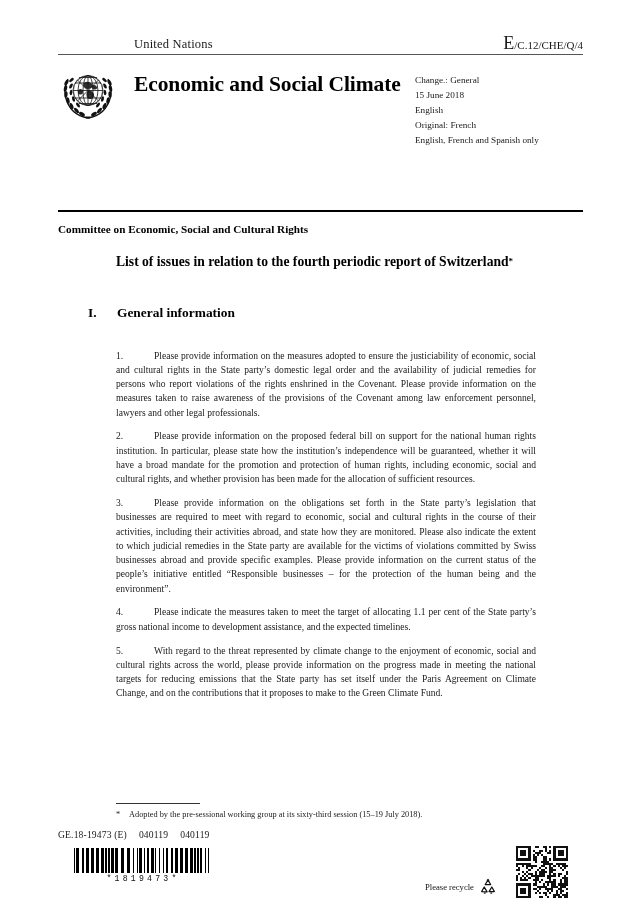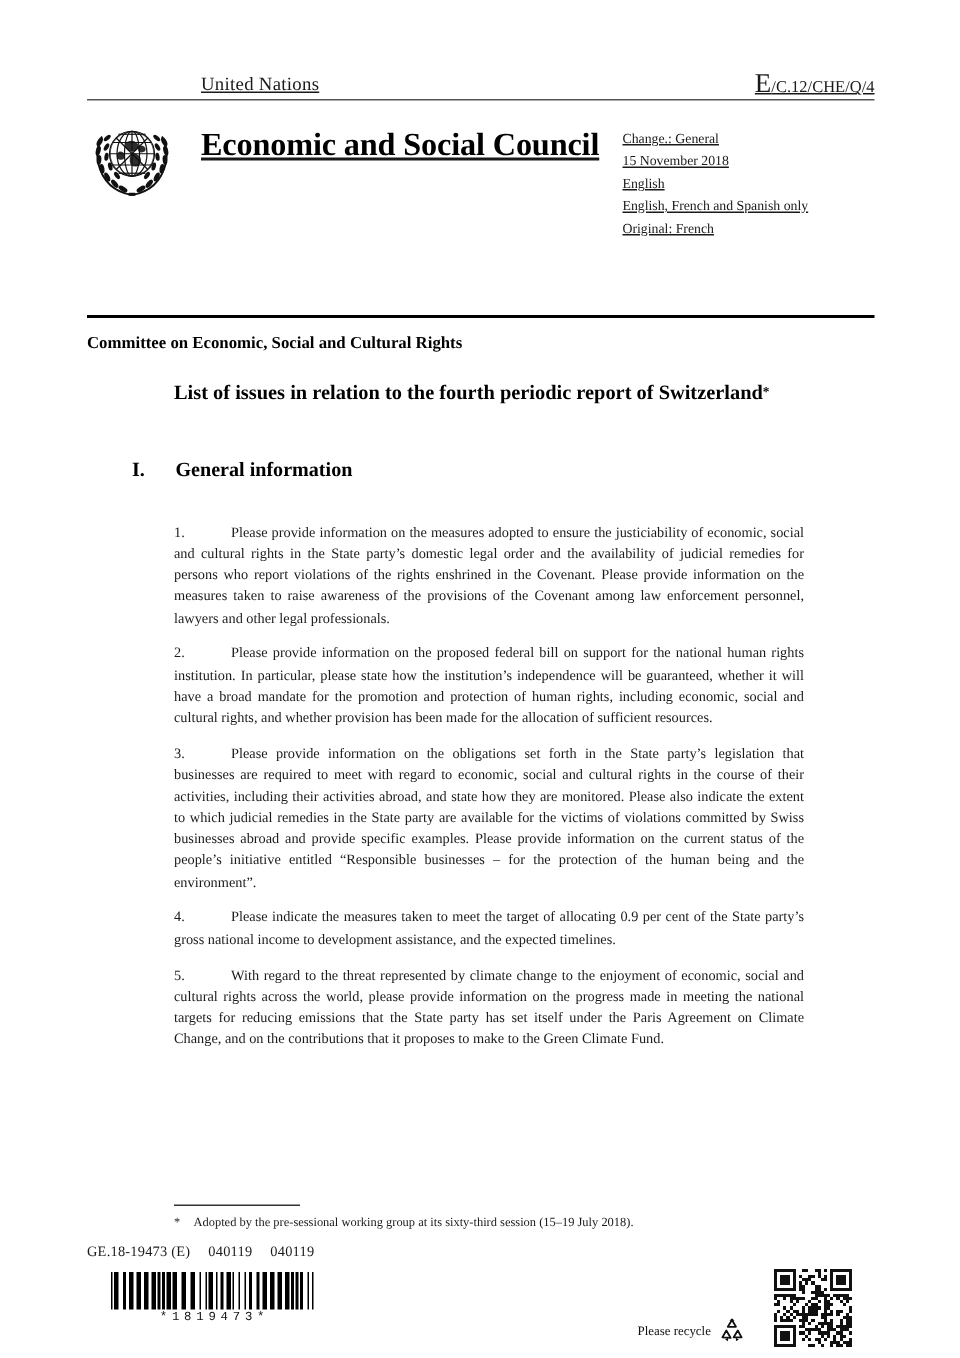--- a/index.html
+++ b/index.html
@@ -14,23 +14,22 @@
     background: #ffffff;
     font-family: "Liberation Serif", "DejaVu Serif", serif;
     color: #1a1a1a;
     overflow: hidden;
   }
 
   
   .header {
     position: absolute;
     left: 58px;
-    top: 46px;
+    top: 34px;
     width: 525px;
-    text-decoration: underline;
   }
   .hdr-top {
     display: flex;
     align-items: flex-end;
     justify-content: space-between;
     padding-bottom: 2px;
   }
   .un-name {
     font-size: 12.5px;
     letter-spacing: .2px;
@@ -305,28 +304,28 @@
             <ellipse cx="94" cy="40" rx="5.5" ry="2.8" transform="rotate(60 94 40)"></ellipse>
             <ellipse cx="94" cy="53" rx="5.5" ry="2.8" transform="rotate(82 94 53)"></ellipse>
             <ellipse cx="89" cy="66" rx="5.5" ry="2.8" transform="rotate(104 89 66)"></ellipse>
             <ellipse cx="80" cy="78" rx="5.5" ry="2.8" transform="rotate(126 80 78)"></ellipse>
 
             <rect x="55" y="101" width="10" height="4" rx="1.6"></rect>
           </g>
         </svg>
       </div>
 
-      <div class="organ-title">Economic and Social Council</div>
+      <div class="organ-title">Economic and Social Climate</div>
 
       <div class="distr-block">
         <div>Change.: General</div>
-        <div>15 November 2018</div>
+        <div>15 June 2018</div>
         <div>English</div>
+        <div>Original: French</div>
         <div>English, French and Spanish only</div>
-        <div>Original: French</div>
       </div>
 
     </div>
   </div>
 
   <div class="rule-thick"></div>
 
   <div class="committee">Committee on Economic, Social and Cultural Rights</div>
 
   <div class="doc-title">
@@ -346,21 +345,21 @@
 
     <p class="para">
       <span class="pnum">2.</span><span>Please provide information on the proposed federal bill on support for the national human rights institution. In particular, please state how the institution’s independence will be guaranteed, whether it will have a broad mandate for the promotion and protection of human rights, including economic, social and cultural rights, and whether provision has been made for the allocation of sufficient resources.</span>
     </p>
 
     <p class="para">
       <span class="pnum">3.</span><span>Please provide information on the obligations set forth in the State party’s legislation that businesses are required to meet with regard to economic, social and cultural rights in the course of their activities, including their activities abroad, and state how they are monitored. Please also indicate the extent to which judicial remedies in the State party are available for the victims of violations committed by Swiss businesses abroad and provide specific examples. Please provide information on the current status of the people’s initiative entitled “Responsible businesses – for the protection of the human being and the environment”.</span>
     </p>
 
     <p class="para">
-      <span class="pnum">4.</span><span>Please indicate the measures taken to meet the target of allocating 0.9 per cent of the State party’s gross national income to development assistance, and the expected timelines.</span>
+      <span class="pnum">4.</span><span>Please indicate the measures taken to meet the target of allocating 1.1 per cent of the State party’s gross national income to development assistance, and the expected timelines.</span>
     </p>
 
     <p class="para">
       <span class="pnum">5.</span><span>With regard to the threat represented by climate change to the enjoyment of economic, social and cultural rights across the world, please provide information on the progress made in meeting the national targets for reducing emissions that the State party has set itself under the Paris Agreement on Climate Change, and on the contributions that it proposes to make to the Green Climate Fund.</span>
     </p>
 
   </div>
 
   <div class="fn-rule"></div>
   <div class="footnote">

